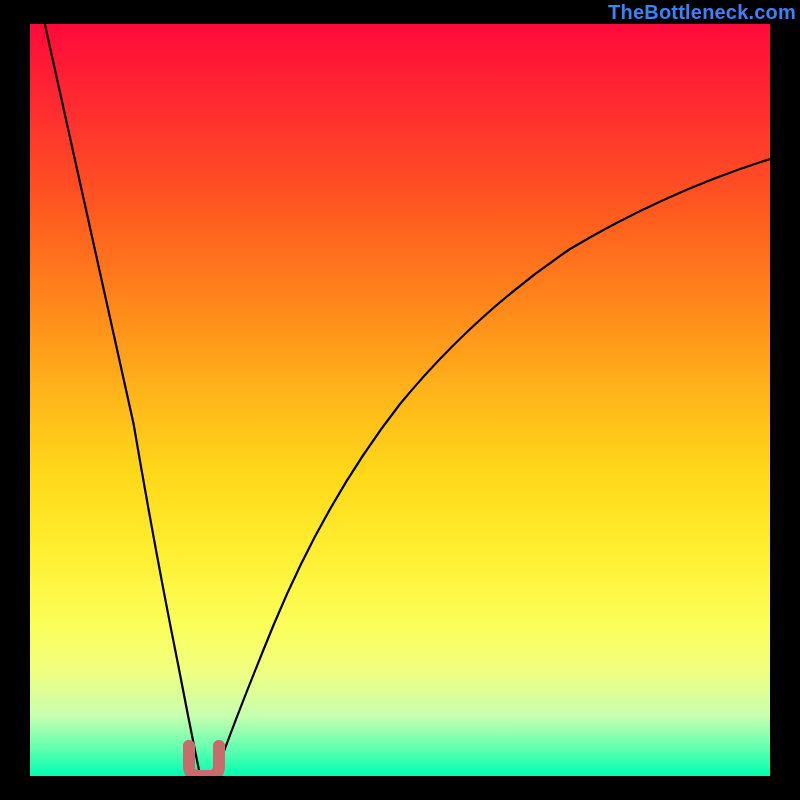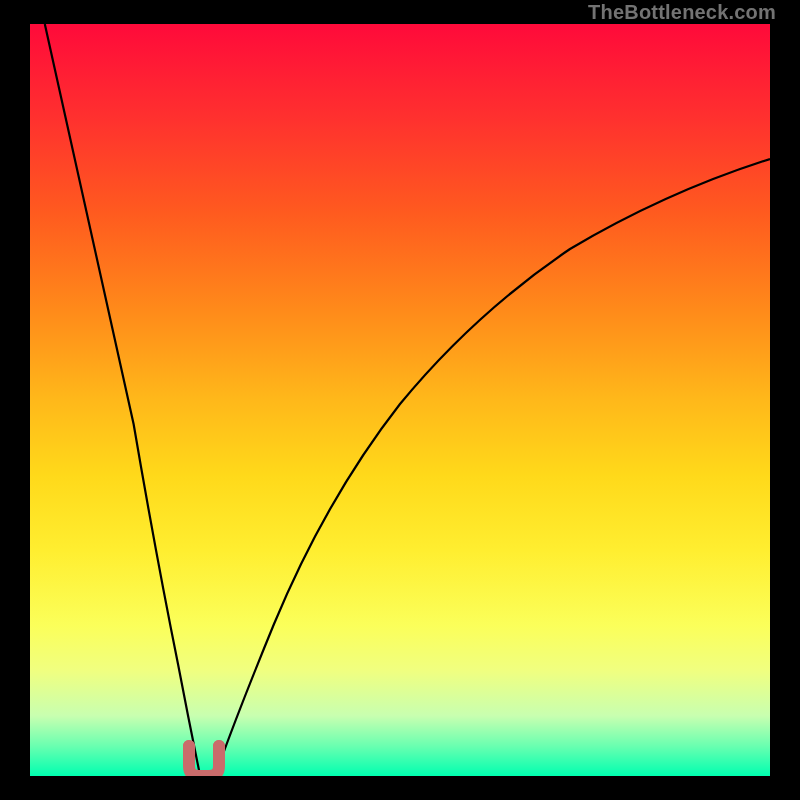--- a/index.html
+++ b/index.html
@@ -32,23 +32,23 @@
     );
   }
   .curve-svg {
     position: absolute;
     left: 0; top: 0;
     width: 740px; height: 752px;
   }
   .watermark {
     position: absolute;
     top: 2px;
-    right: 24px;
+    right: 4px;
     font: 600 20px/1 Arial, Helvetica, sans-serif;
-    color: #737373;
+    color: #3b82f6;
     letter-spacing: 0.2px;
   }
 </style>
 </head>
 <body>
 
 <div class="frame">
   <div class="plot">
     <svg class="curve-svg" viewBox="0 0 740 752" preserveAspectRatio="none">
 

